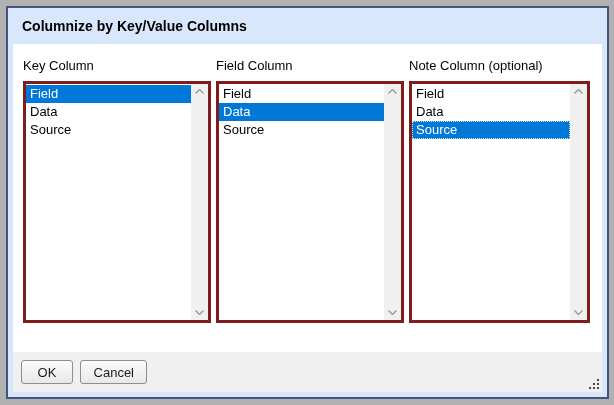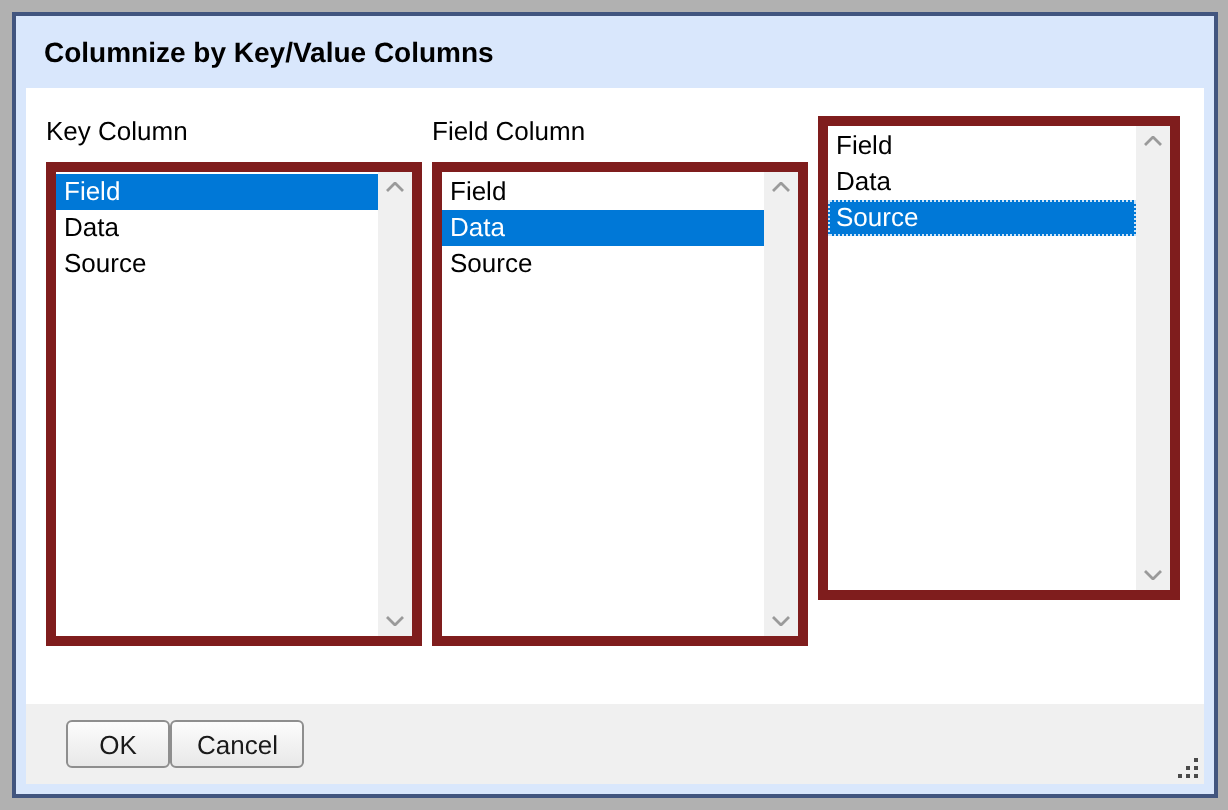--- a/index.html
+++ b/index.html
@@ -60,21 +60,21 @@
   .column.c3 { width: 181px; }
   .col-label {
     font-size: 13px;
     color: #000;
     height: 15px;
     margin-bottom: 8px;
     white-space: nowrap;
   }
   .listbox {
     box-sizing: border-box;
-    border: 5px solid #7f1d1d;
+    border: 3px solid #7f1d1d;
     background: #ffffff;
     height: 242px;
     display: flex;
     overflow: hidden;
   }
   .rows {
     flex: 1 1 auto;
     padding-top: 1px;
     overflow: hidden;
   }
@@ -103,21 +103,22 @@
     justify-content: space-between;
     align-items: center;
     padding: 5px 0;
   }
   .scroll-arrow { width: 9px; height: 5px; display: block; }
   .footer {
     flex: 0 0 40px;
     background: #f0f0f0;
     display: flex;
     align-items: center;
-    padding-left: 20px;
+    padding-left: 8px;
+    gap: 7px;
     position: relative;
   }
   .btn {
     box-sizing: border-box;
     height: 24px;
     border: 1px solid #8e8e8e;
     border-radius: 3px;
     background: linear-gradient(#fcfcfc, #e8e8e8);
     font-family: "Liberation Sans", sans-serif;
     font-size: 13px;
@@ -180,20 +181,21 @@
                 <polyline points="0.5,4.5 4.5,0.5 8.5,4.5" fill="none" stroke="#9a9a9a" stroke-width="1.4"></polyline>
               </svg>
             <svg class="scroll-arrow" viewBox="0 0 9 5">
                 <polyline points="0.5,0.5 4.5,4.5 8.5,0.5" fill="none" stroke="#9a9a9a" stroke-width="1.4"></polyline>
               </svg>
           </div>
         </div>
       </div>
 
       <div class="column c3">
+        <div class="col-label">Note Column (optional)</div>
         <div class="listbox">
           <div class="rows">
               <div class="row">Field</div>
               <div class="row">Data</div>
               <div class="row selected focused">Source</div>
             </div>
           <div class="scrollbar">
             <svg class="scroll-arrow" viewBox="0 0 9 5">
                 <polyline points="0.5,4.5 4.5,0.5 8.5,4.5" fill="none" stroke="#9a9a9a" stroke-width="1.4"></polyline>
               </svg>

